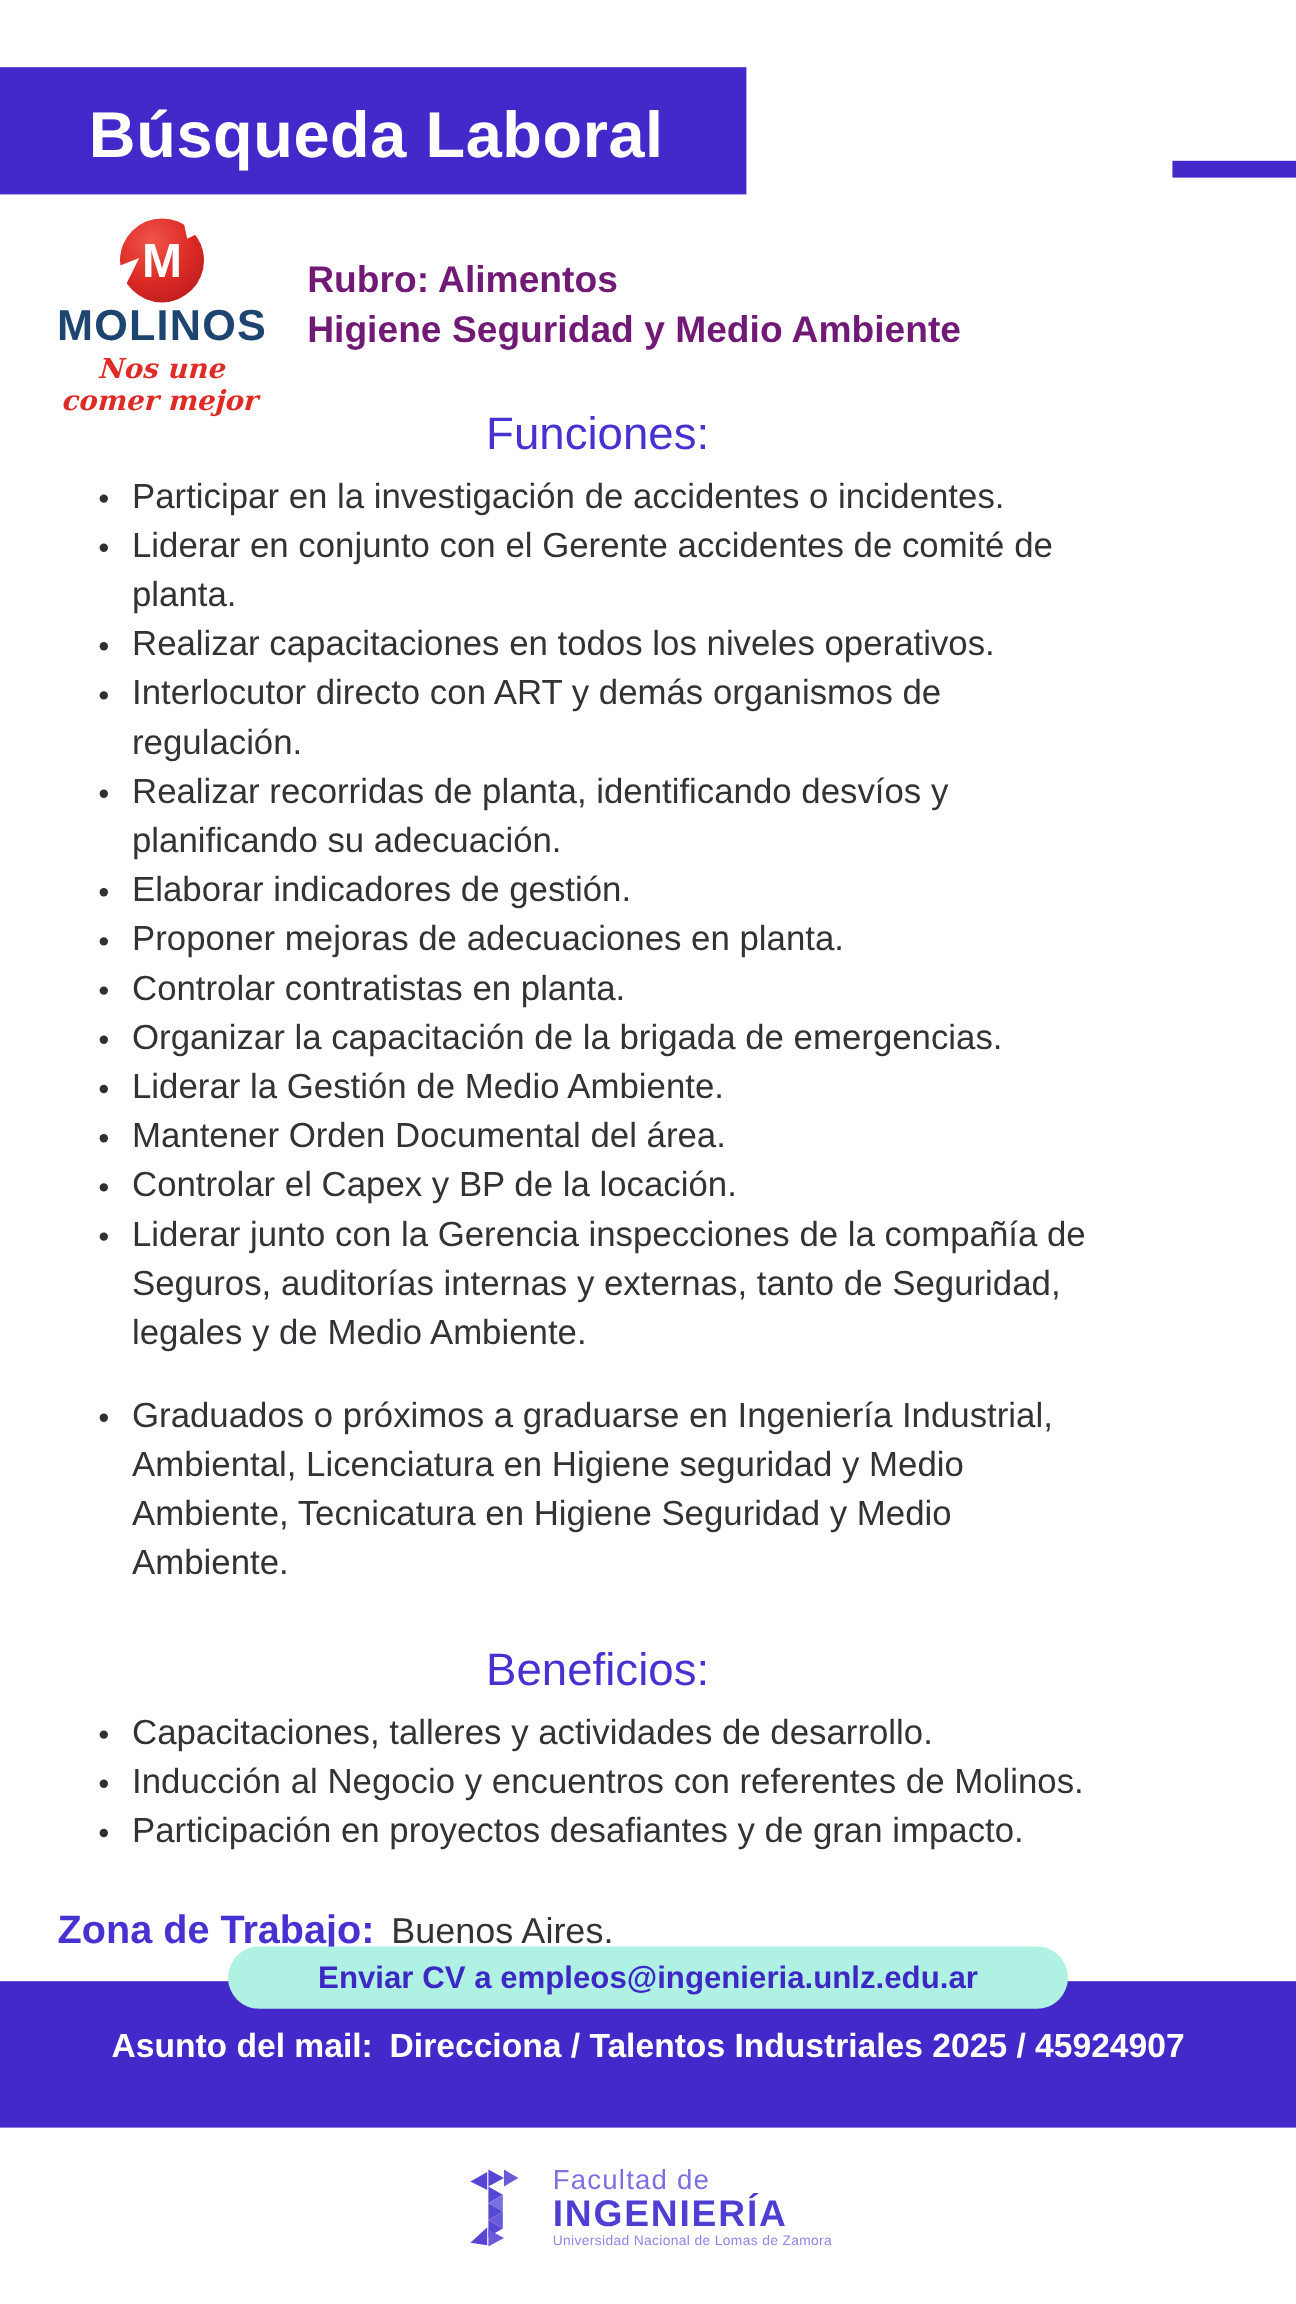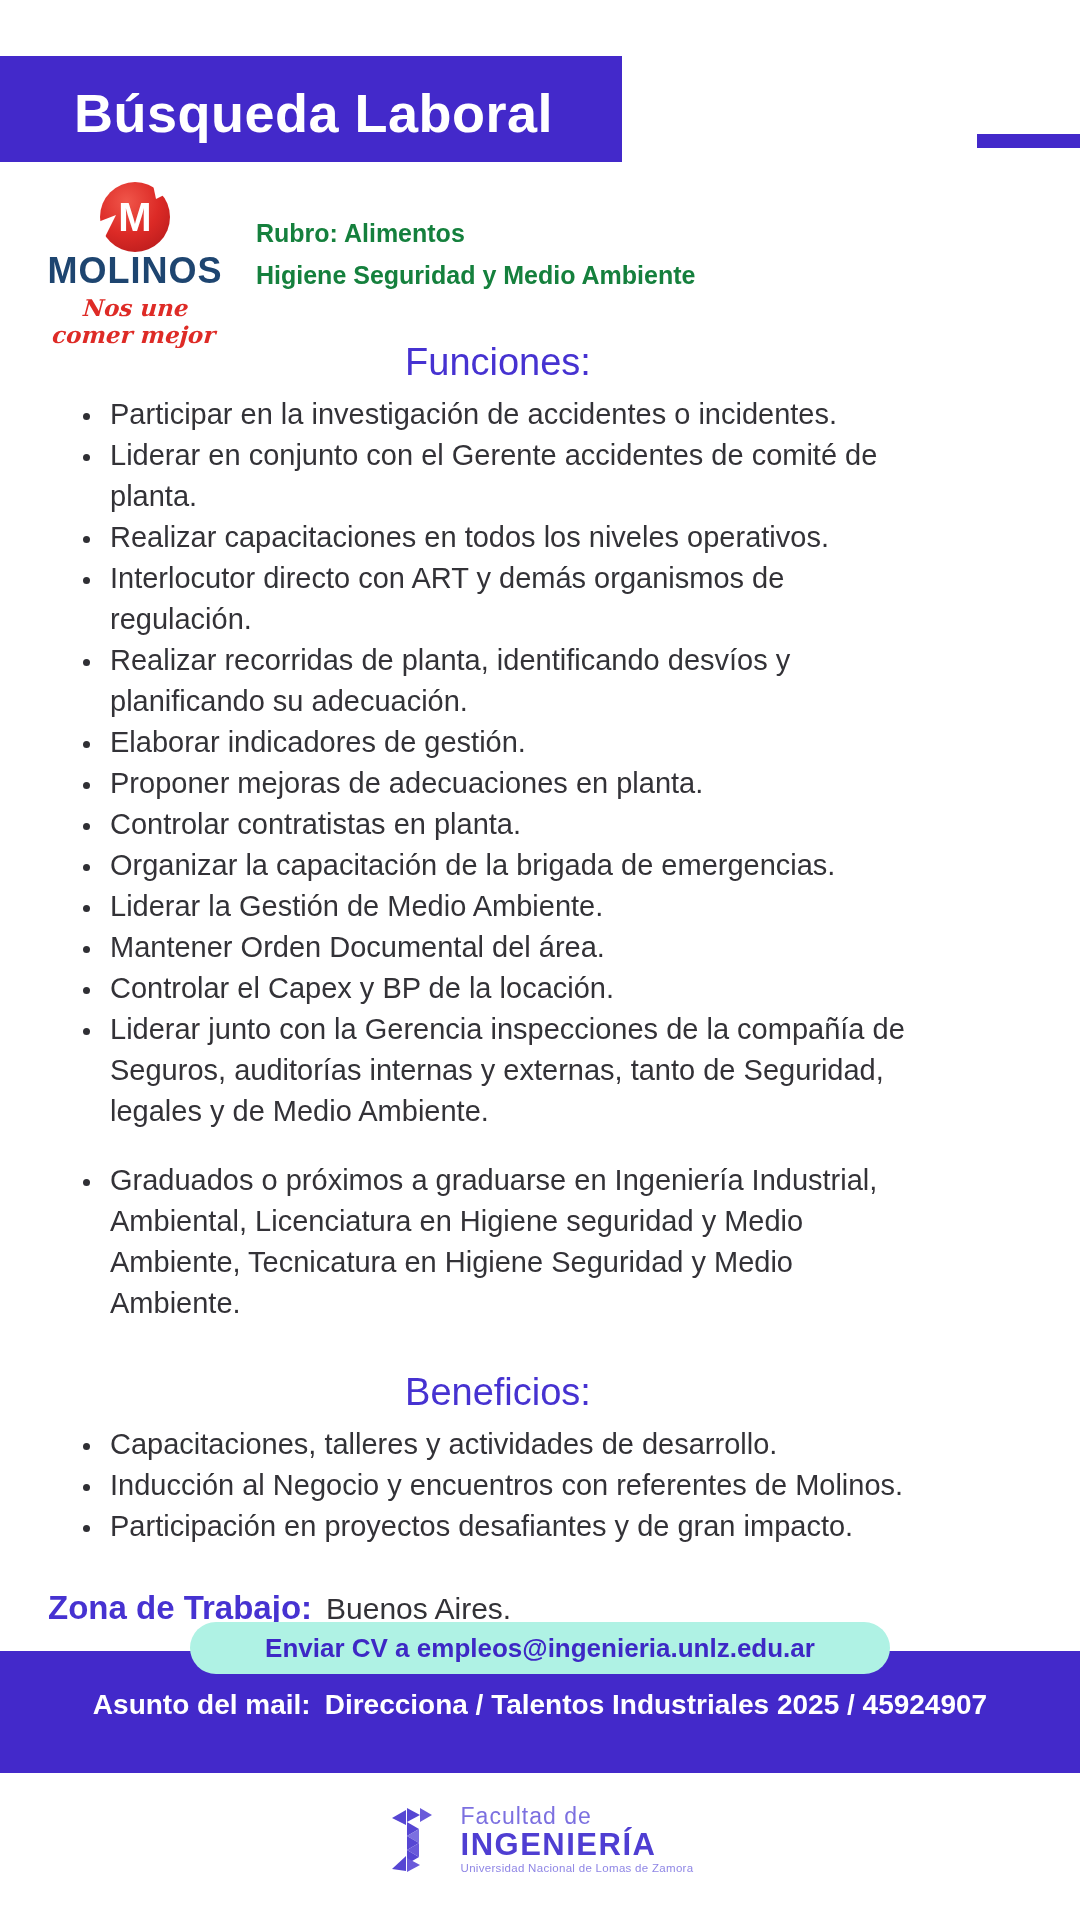--- a/index.html
+++ b/index.html
@@ -45,21 +45,21 @@
   }
   .brand-tagline{
     margin-top:2px;
     color:var(--molinos-red);font-size:23px;
     font-family:"DejaVu Serif", serif;font-style:italic;font-weight:700;
     transform:skewX(-4deg);
   }
   
   .position-block{
     position:absolute;left:256px;top:212px;
-    color:#15803d;font-size:25px;font-weight:700;line-height:42px;
+    color:#701a75;font-size:31px;font-weight:700;line-height:42px;
   }
   
   .content{position:absolute;left:48px;top:344px;width:900px;}
   .section h2{
     color:var(--heading);font-size:38px;font-weight:400;line-height:36px;text-align:center;
   }
   .section ul{
     margin:14px 0 0 0;padding-left:56px;width:860px;
     list-style:disc;
   }

